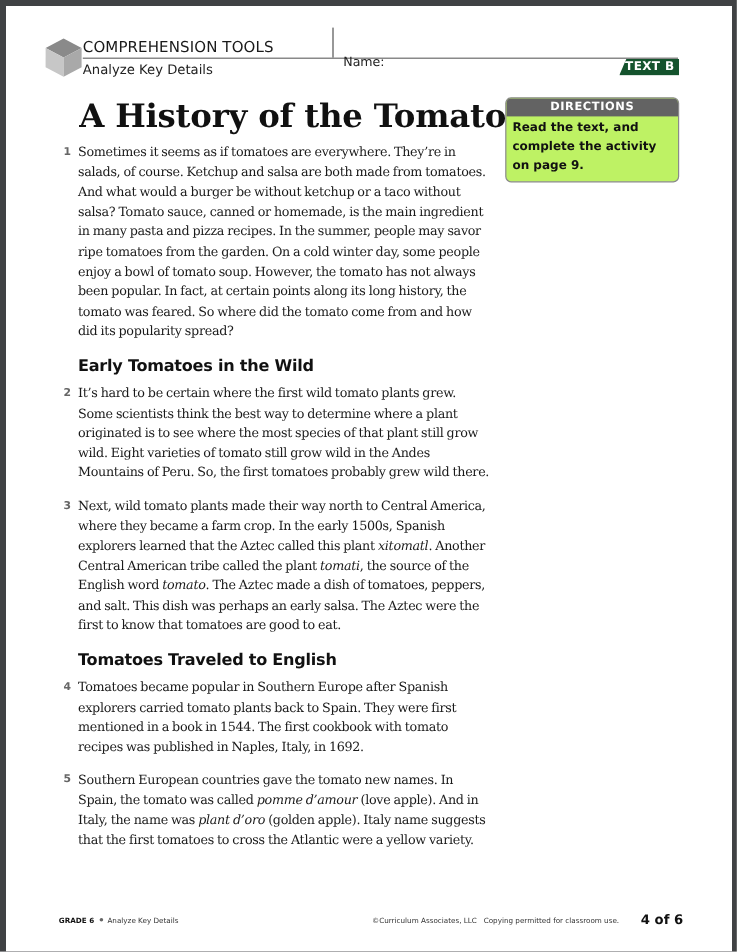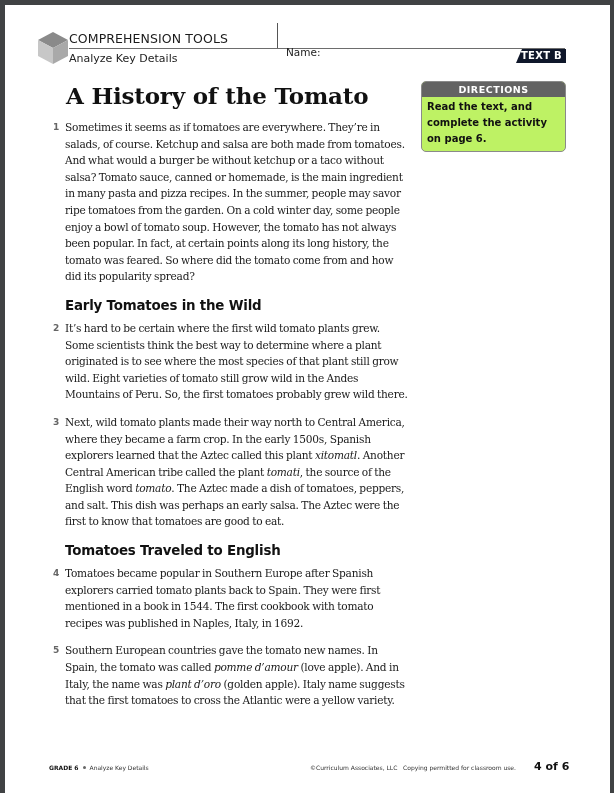--- a/index.html
+++ b/index.html
@@ -32,30 +32,30 @@
   .name-divider {
     position: absolute; left: 272px; top: 18px; width: 1px; height: 25px;
     background: #555;
   }
   .name-label {
     position: absolute; left: 281px; top: 28px;
     font-family: "DejaVu Sans", sans-serif; font-size: 10.5px; color: #222; margin-top: 13px;
   }
   .text-tab {
     position: absolute; left: 511px; top: 44px; width: 50px; height: 14px;
-    background: #0f172a;
+    background: #14532d;
     clip-path: polygon(6px 0, 100% 0, 100% 100%, 0 100%);
     color: #fff; font-family: "DejaVu Sans", sans-serif; font-weight: bold;
     font-size: 10px; line-height: 14px; text-align: right; padding-right: 4px;
     box-sizing: border-box; letter-spacing: 0.3px;
   }
   .doc-title {
     position: absolute; left: 61px; top: 77px;
     font-family: "DejaVu Serif", serif; font-weight: bold;
-    font-size: 23px; color: #111; letter-spacing: -0.2px;
+    font-size: 27px; color: #111; letter-spacing: -0.2px;
   }
   .directions {
     position: absolute; left: 416px; top: 76px; width: 145px; height: 71px;
     border: 1px solid #8a8a8a; border-radius: 5px; overflow: hidden;
     box-sizing: border-box; background: #bef264;
   }
   .directions-head {
     background: #636363; color: #fff; height: 15px; line-height: 15px;
     text-align: center; font-family: "DejaVu Sans", sans-serif;
     font-weight: bold; font-size: 9.5px; letter-spacing: 0.5px;
@@ -111,21 +111,21 @@
   <div class="hdr-rule"></div>
   <div class="hdr-sub">Analyze Key Details</div>
   <div class="name-divider"></div>
   <div class="name-label">Name:</div>
   <div class="text-tab">TEXT B</div>
 
   <div class="doc-title">A History of the Tomato</div>
 
   <div class="directions">
     <div class="directions-head">DIRECTIONS</div>
-    <div class="directions-body">Read the text, and complete the activity on page 6.</div>
+    <div class="directions-body">Read the text, and complete the activity on page 9.</div>
   </div>
 
   <div class="article" id="article">
       <div class="para">
         <span class="para-num">1</span>
         <div class="para-text"><span>Sometimes it seems as if tomatoes are everywhere. They’re in salads, of course. Ketchup and salsa are both made from tomatoes. And what would a burger be without ketchup or a taco without salsa? Tomato sauce, canned or homemade, is the main ingredient in many pasta and pizza recipes. In the summer, people may savor ripe tomatoes from the garden. On a cold winter day, some people enjoy a bowl of tomato soup. However, the tomato has not always been popular. In fact, at certain points along its long history, the tomato was feared. So where did the tomato come from and how did its popularity spread?</span></div>
       </div>
       <div class="section-h">Early Tomatoes in the Wild</div>
       <div class="para">
         <span class="para-num">2</span>

